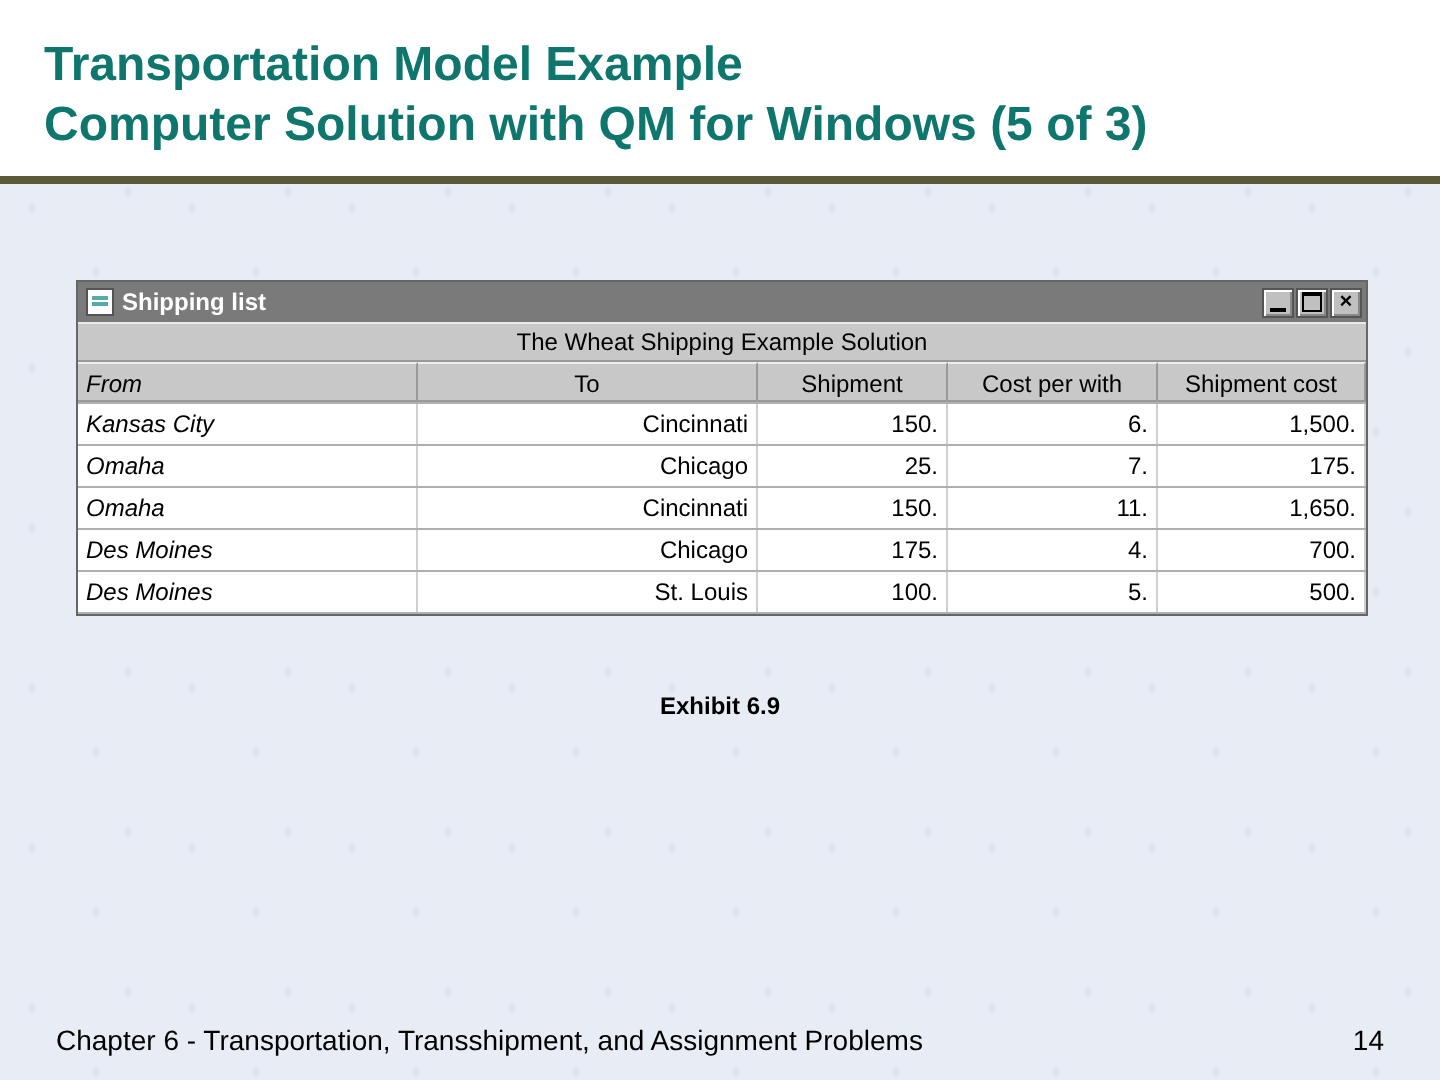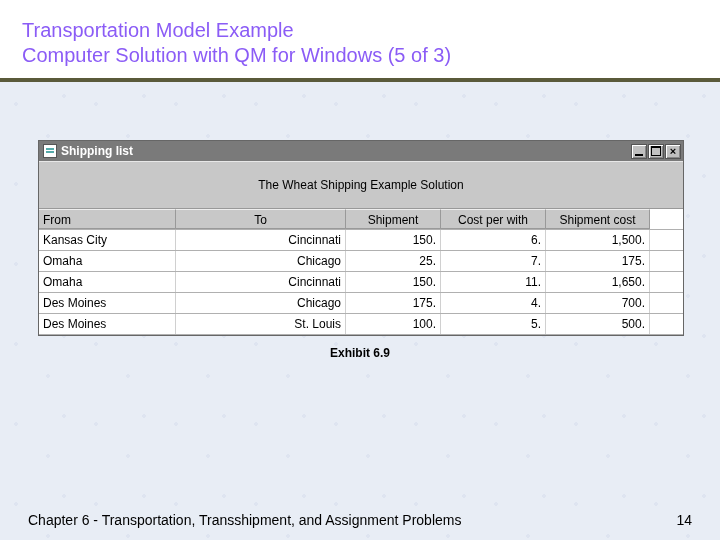--- a/index.html
+++ b/index.html
@@ -11,23 +11,23 @@
     background: #e8edf5;
     background-image:
       radial-gradient(circle at 20% 30%, rgba(200,210,230,0.3) 2px, transparent 2px),
       radial-gradient(circle at 60% 70%, rgba(200,210,230,0.3) 2px, transparent 2px),
       radial-gradient(circle at 80% 20%, rgba(200,210,230,0.3) 2px, transparent 2px);
     background-size: 80px 80px;
     position: relative;
     overflow: hidden;
   }
   .slide-header {
-    font-size: 20px;
-    font-weight: normal;
-    color: #8b5cf6;
+    font-size: 24px;
+    font-weight: bold;
+    color: #0f766e;
     padding: 18px 24px 10px 22px;
     border-bottom: 4px solid #5a5a3a;
     background: #fff;
     line-height: 1.25;
   }
   .window {
     position: absolute;
     left: 38px;
     top: 140px;
     width: 646px;
@@ -85,21 +85,21 @@
     align-items: center;
     justify-content: center;
   }
   .win-btn.min::before { content:""; display:block; width:8px; height:2px; background:#000; margin-top:7px;}
   .win-btn.max::before { content:""; display:block; width:8px; height:7px; border:1px solid #000; border-top:2px solid #000;}
   .win-btn.close { font-size: 11px; }
   .caption {
     background: #c8c8c8;
     text-align: center;
     font-size: 12px;
-    padding: 16px 0;
+    padding: 2px 0;
     border-bottom: 1px solid #999;
     border-top: 1px solid #e8e8e8;
   }
   .table {
     background: #fff;
     font-size: 12px;
   }
   .row {
     display: flex;
     border-bottom: 1px solid #b0b0b0;
@@ -112,21 +112,21 @@
     text-align: center;
     padding: 2px 4px;
   }
   .row.header .cell:first-child { text-align: left; padding-left: 4px;}
   .cell {
     padding: 2px 4px;
     border-right: 1px solid #d0d0d0;
     height: 20px;
     line-height: 16px;
   }
-  .c-from { width: 137px; text-align: left; }
+  .c-from { width: 170px; text-align: left; font-style: italic; }
   .c-to { width: 170px; text-align: right; }
   .c-ship { width: 95px; text-align: right; }
   .c-cost { width: 105px; text-align: right; }
   .c-shipcost { width: 104px; text-align: right; }
   .exhibit {
     position: absolute;
     top: 346px;
     left: 0;
     right: 0;
     text-align: center;

